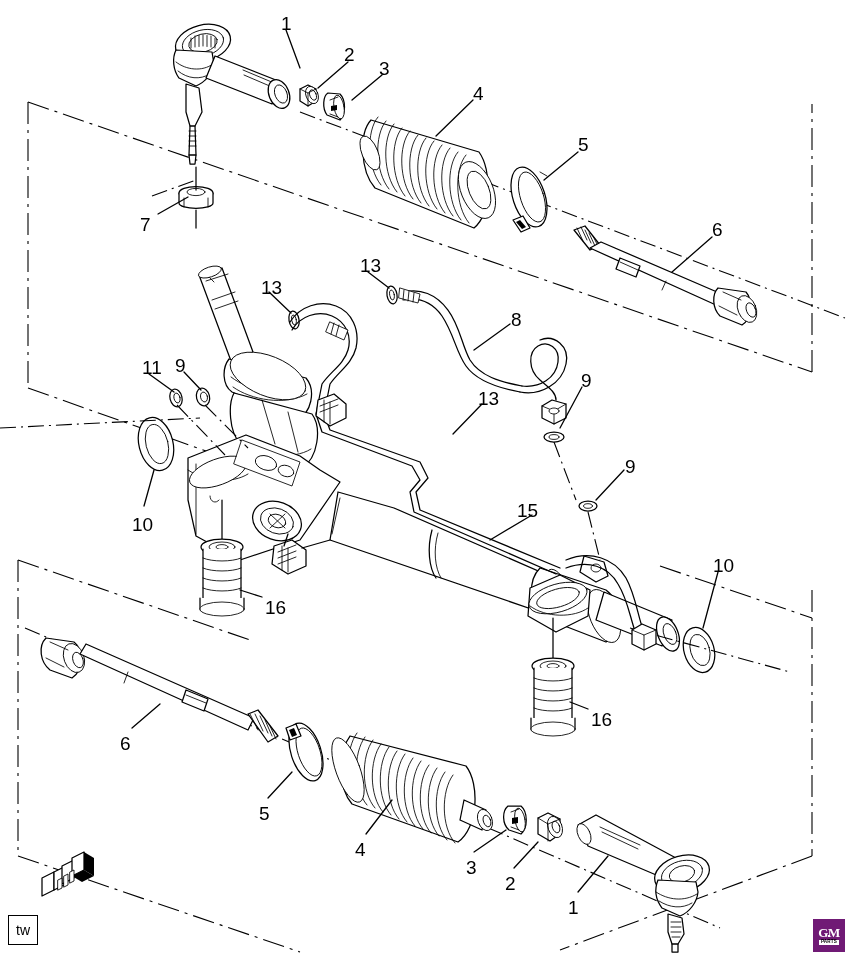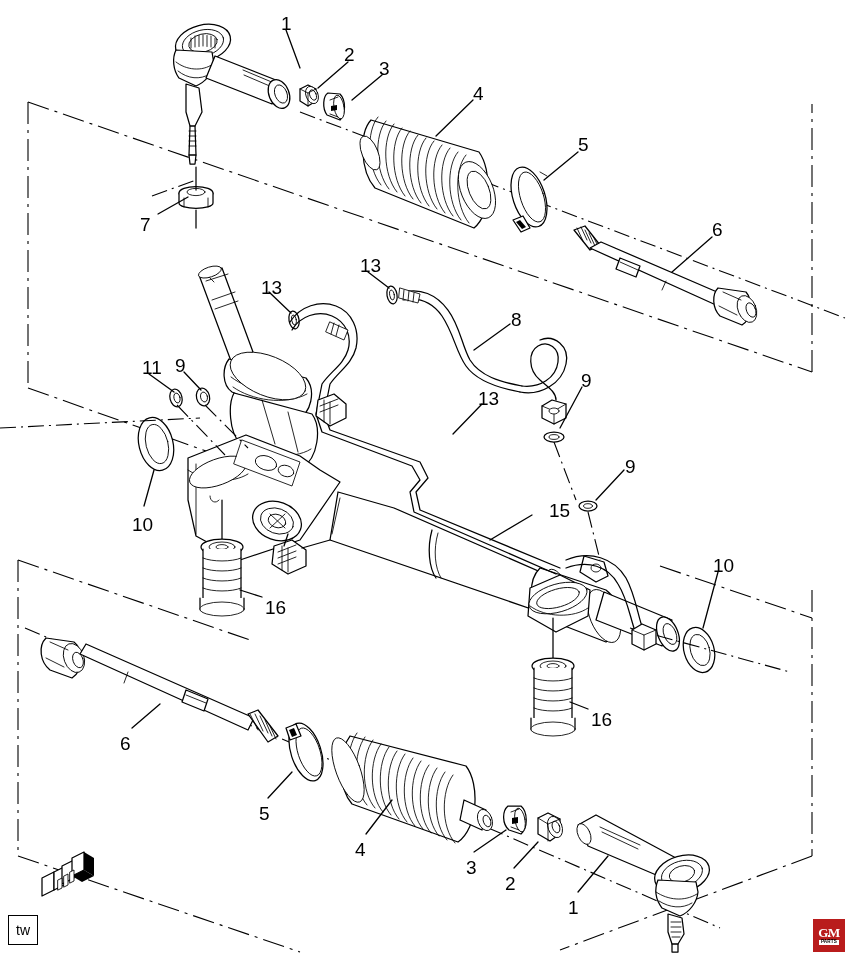--- a/index.html
+++ b/index.html
@@ -33,21 +33,21 @@
     border:1.6px solid #000;
     box-sizing:border-box;
     display:flex;align-items:center;justify-content:center;
     font-size:14px;
     font-family:"Liberation Sans", sans-serif;
     background:#fff;
   }
   #gm-logo{
     position:absolute;right:6px;bottom:8px;
     width:31px;height:33px;
-    background:#b91c1c;
+    background:#701a75;
     padding:16px;
     box-sizing:border-box;
     display:flex;flex-direction:column;align-items:center;justify-content:center;
   }
   #gm-logo .gm-inner{
     width:100%;height:100%;
     border:1.4px solid #fff;
     box-sizing:border-box;
     display:flex;flex-direction:column;align-items:center;justify-content:center;
     line-height:1;
@@ -584,21 +584,21 @@
       <div class="callout" style="left: 140px; top: 215px;">7</div>
       <div class="callout" style="left: 142px; top: 358px;">11</div>
       <div class="callout" style="left: 175px; top: 356px;">9</div>
       <div class="callout" style="left: 360px; top: 256px;">13</div>
       <div class="callout" style="left: 261px; top: 278px;">13</div>
       <div class="callout" style="left: 511px; top: 310px;">8</div>
       <div class="callout" style="left: 581px; top: 371px;">9</div>
       <div class="callout" style="left: 625px; top: 457px;">9</div>
       <div class="callout" style="left: 478px; top: 389px;">13</div>
       <div class="callout" style="left: 132px; top: 515px;">10</div>
-      <div class="callout" style="left: 549px; top: 501px;">15</div>
+      <div class="callout" style="left: 517px; top: 501px;">15</div>
       <div class="callout" style="left: 713px; top: 556px;">10</div>
       <div class="callout" style="left: 265px; top: 598px;">16</div>
       <div class="callout" style="left: 591px; top: 710px;">16</div>
       <div class="callout" style="left: 120px; top: 734px;">6</div>
       <div class="callout" style="left: 259px; top: 804px;">5</div>
       <div class="callout" style="left: 355px; top: 840px;">4</div>
       <div class="callout" style="left: 466px; top: 858px;">3</div>
       <div class="callout" style="left: 505px; top: 874px;">2</div>
       <div class="callout" style="left: 568px; top: 898px;">1</div>
     </div>

